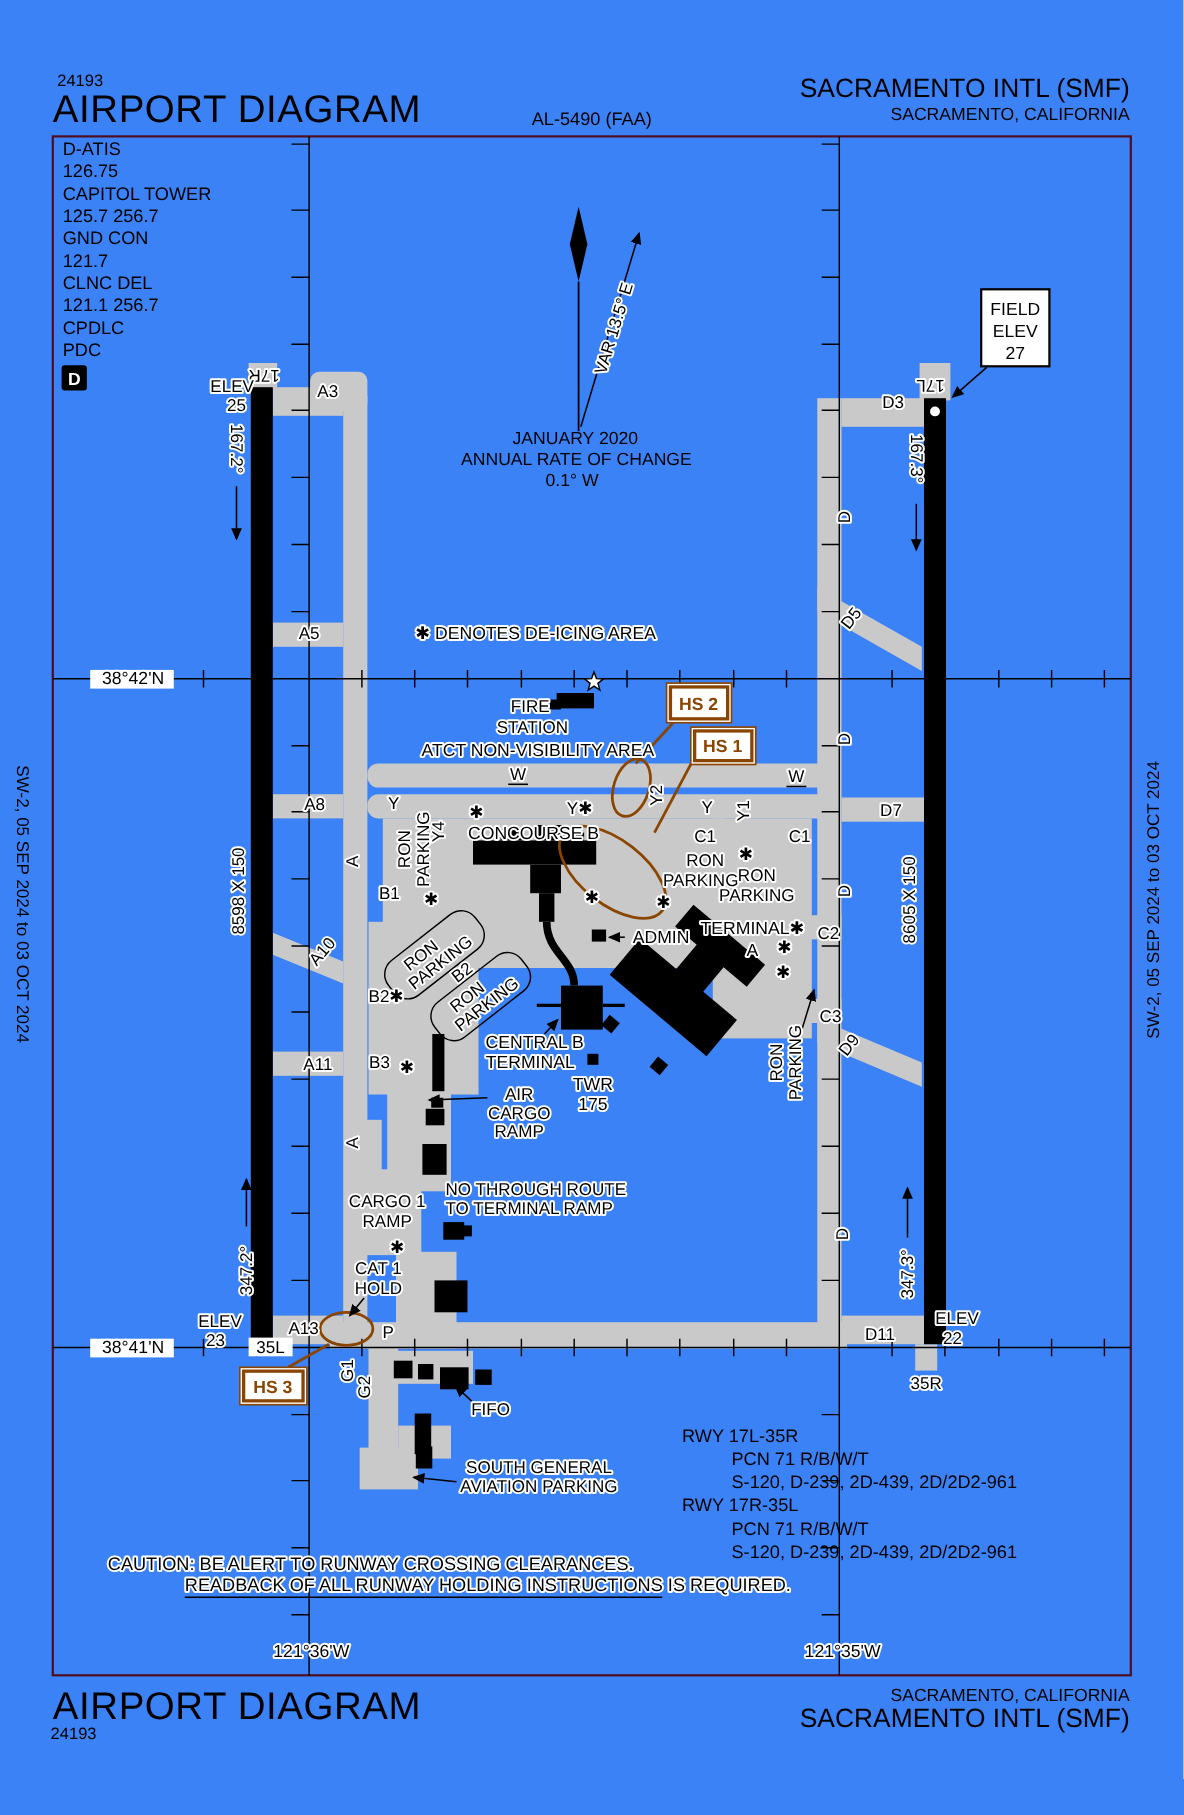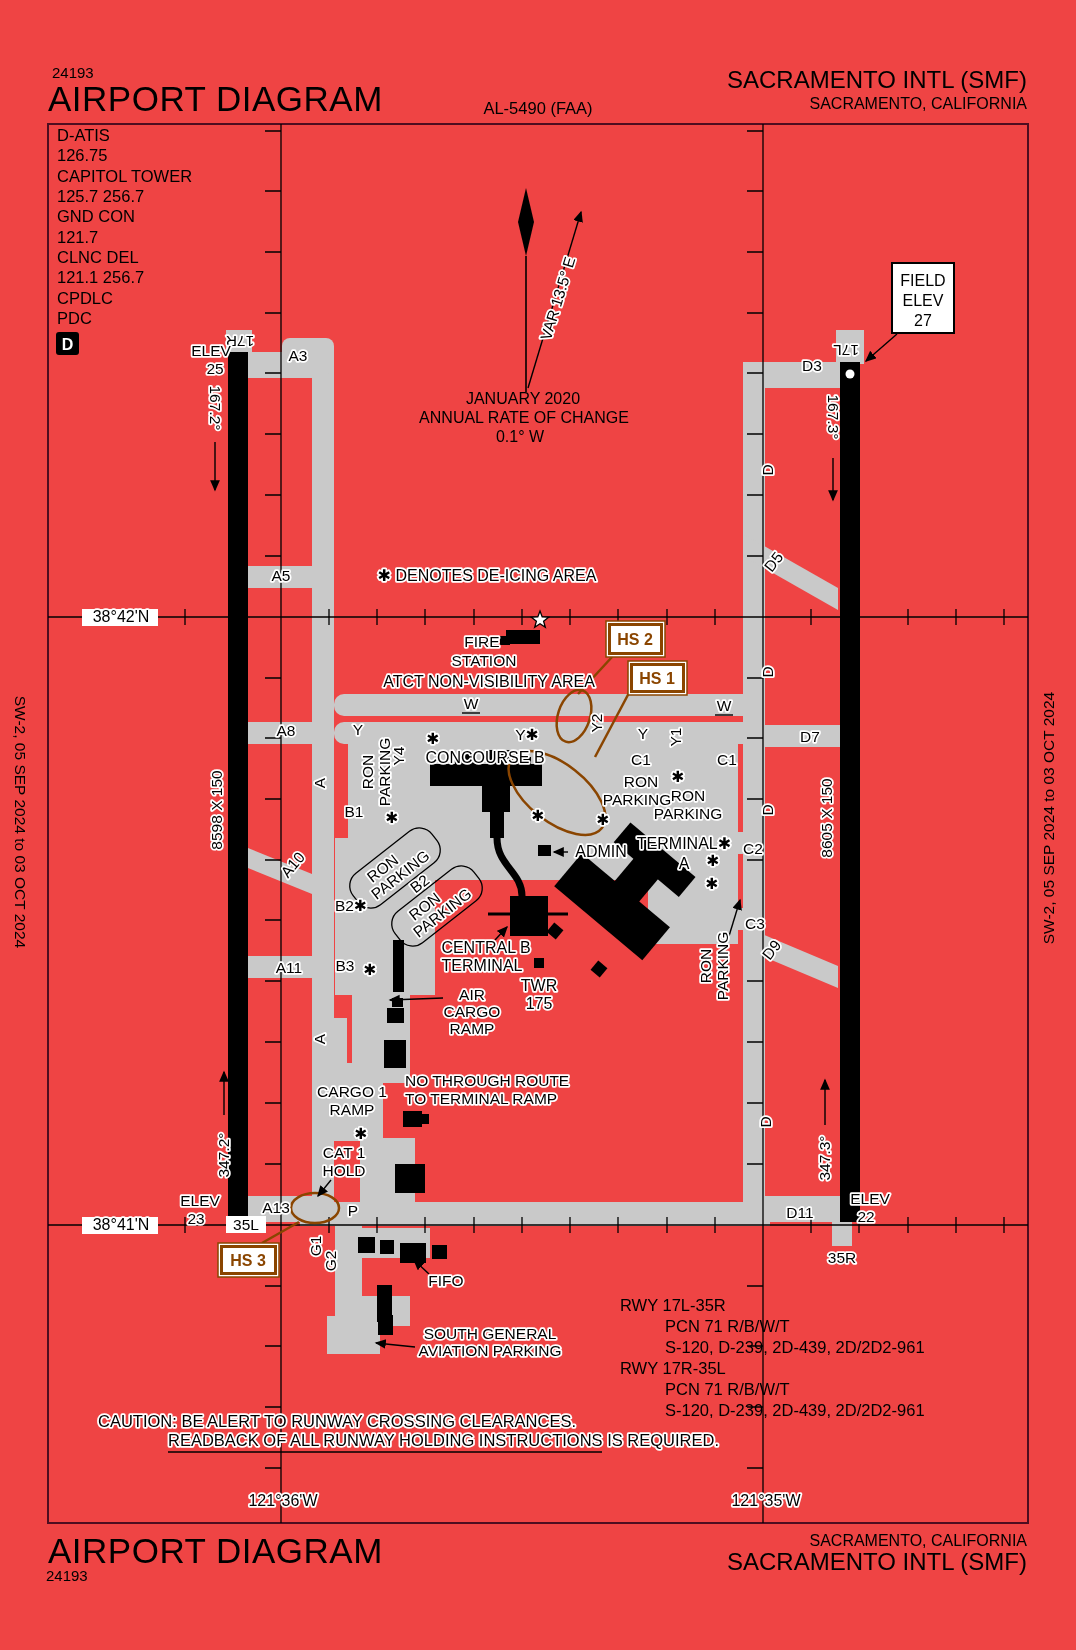--- a/index.html
+++ b/index.html
@@ -1,16 +1,16 @@
 <!DOCTYPE html>
 <html><head>
 <meta charset="utf-8">
 <style>
   html,body{margin:0;padding:0;background:#ffffff;}
-  #page{position:relative;width:1076px;height:1650px;background:#ef4444;overflow:hidden;}
+  #page{position:relative;width:1076px;height:1650px;background:#3b82f6;overflow:hidden;}
   svg{position:absolute;left:0;top:0;}
   text{font-family:"Liberation Sans","DejaVu Sans",sans-serif;fill:#000;}
   .halo{paint-order:stroke;stroke:#ffffff;stroke-width:3.5px;stroke-linejoin:round;}
   .m{font-size:15.5px;text-anchor:middle;}
   .m16{font-size:16px;text-anchor:middle;}
   .as{text-anchor:start;}
   .ae{text-anchor:end;}
   .big{font-size:35px;letter-spacing:0.5px;}
   .h24{font-size:24px;}
   .h16{font-size:16px;}

